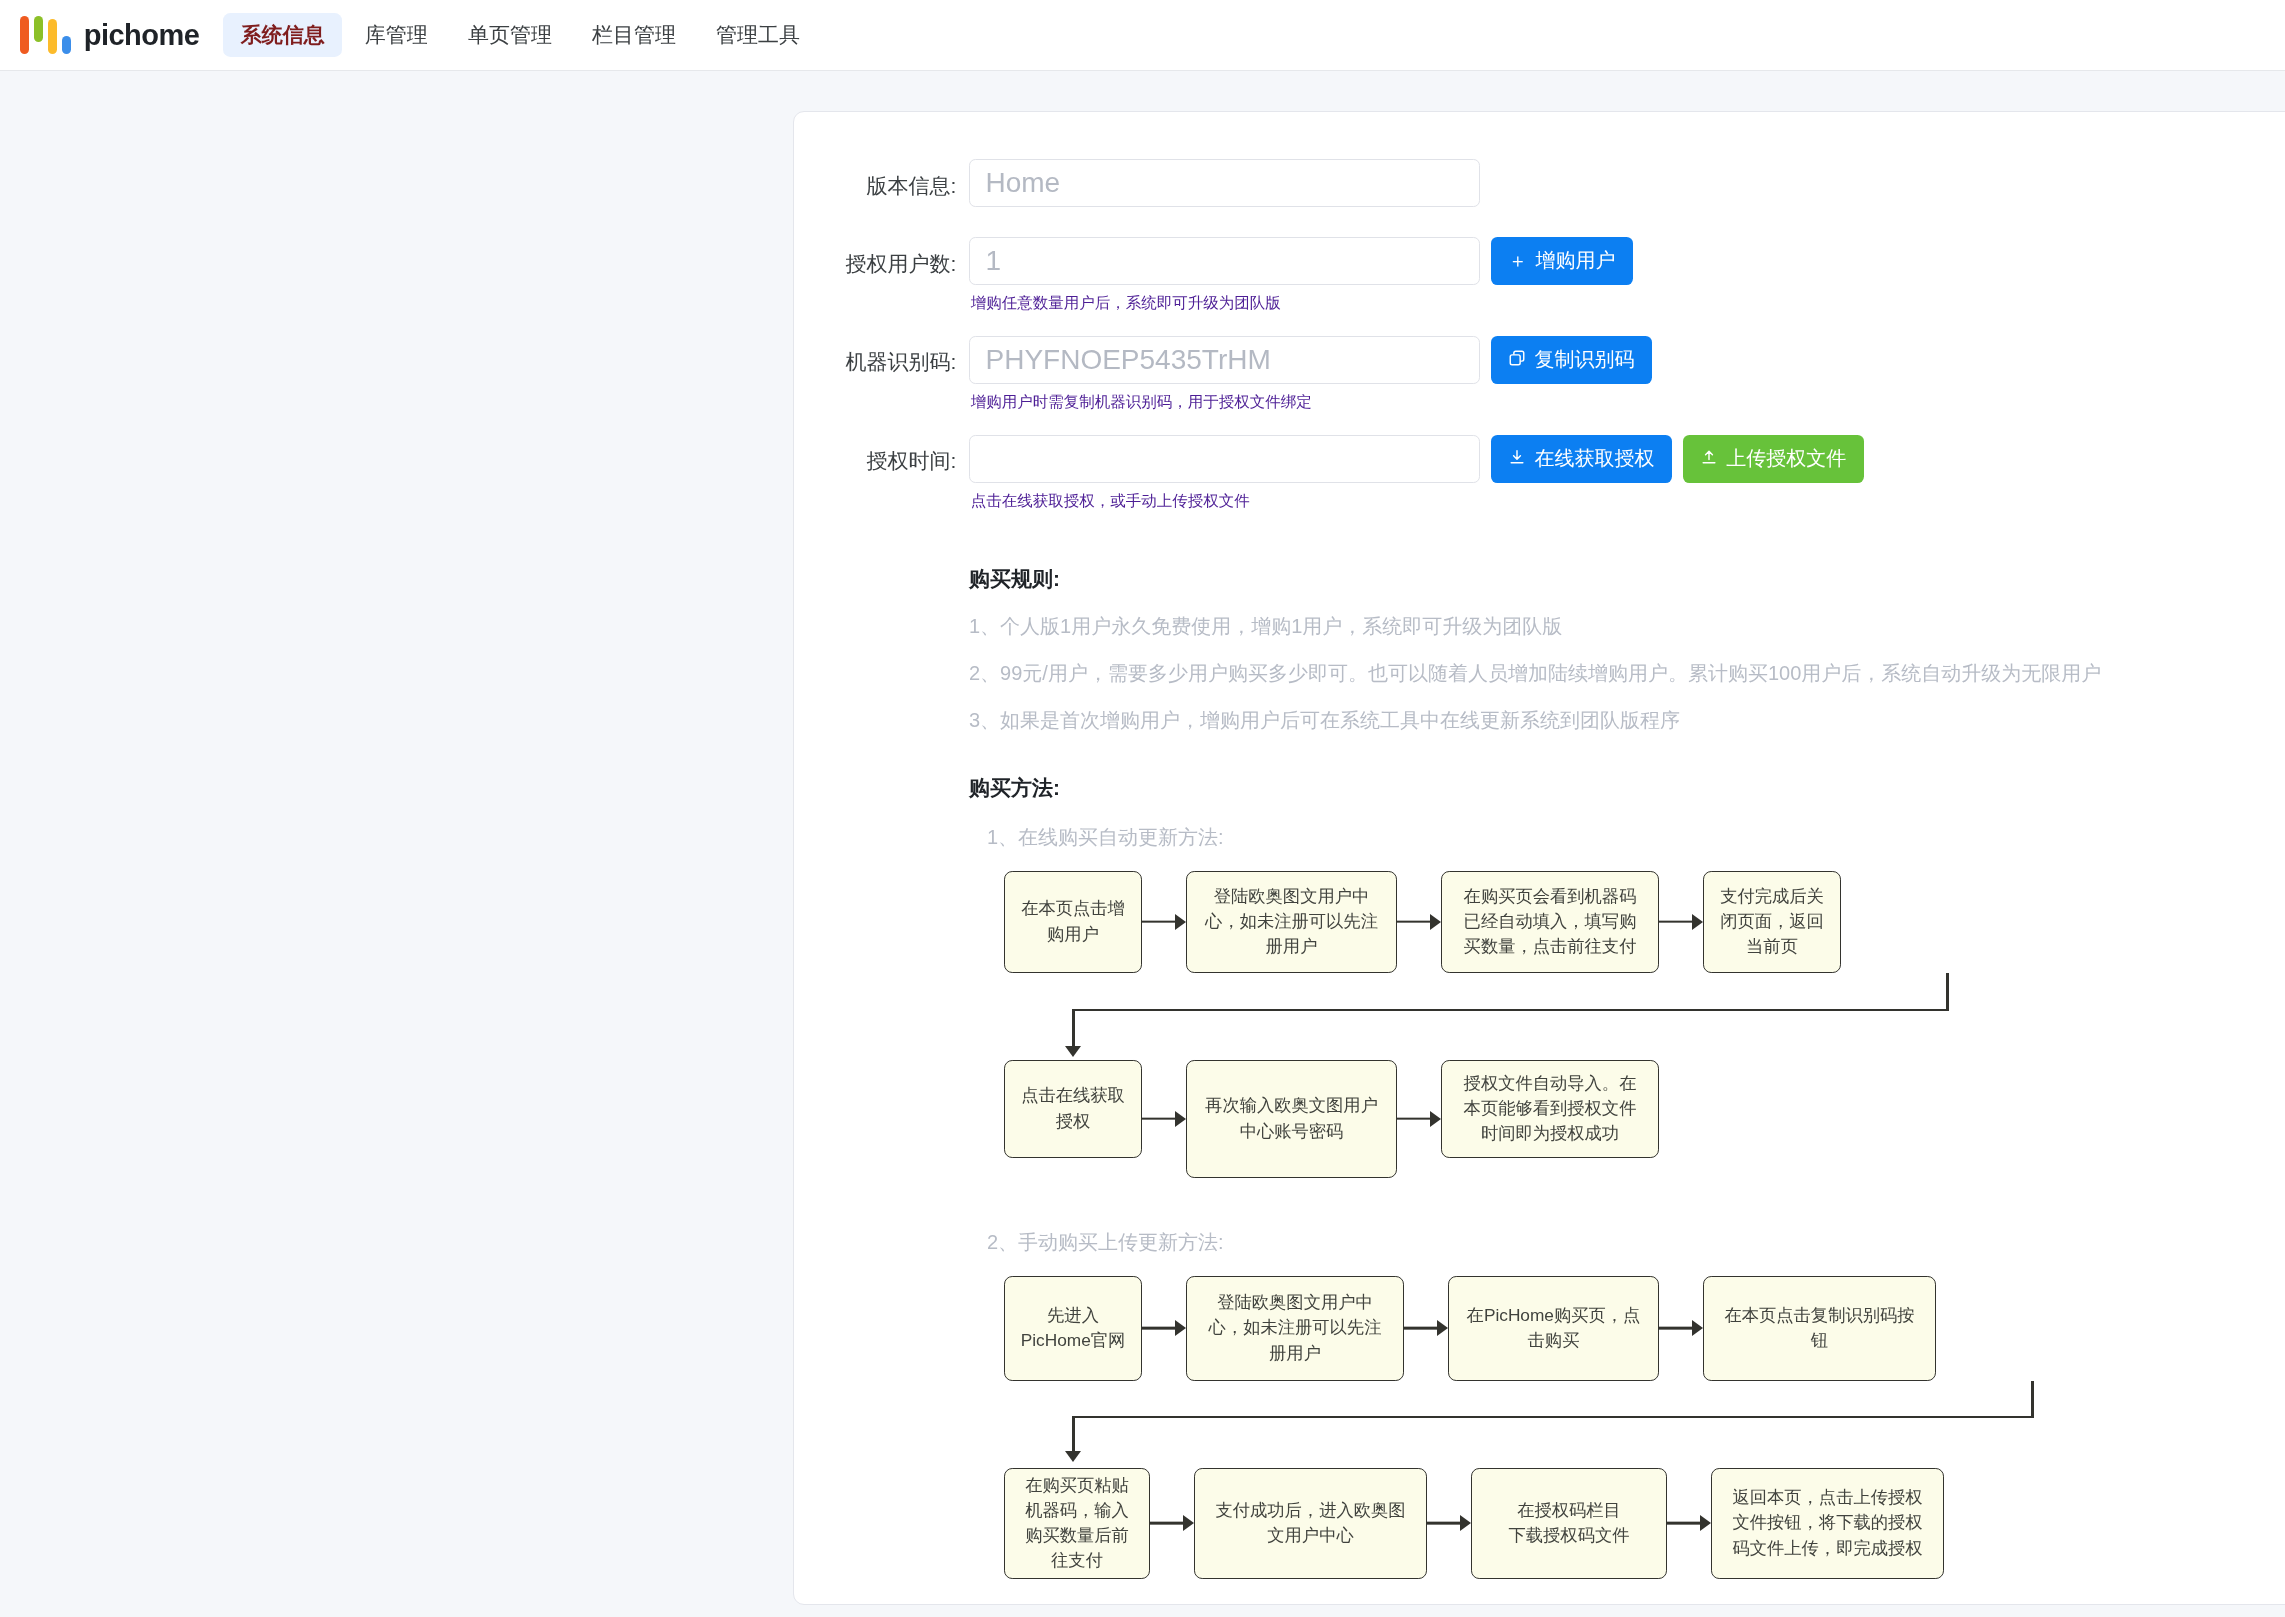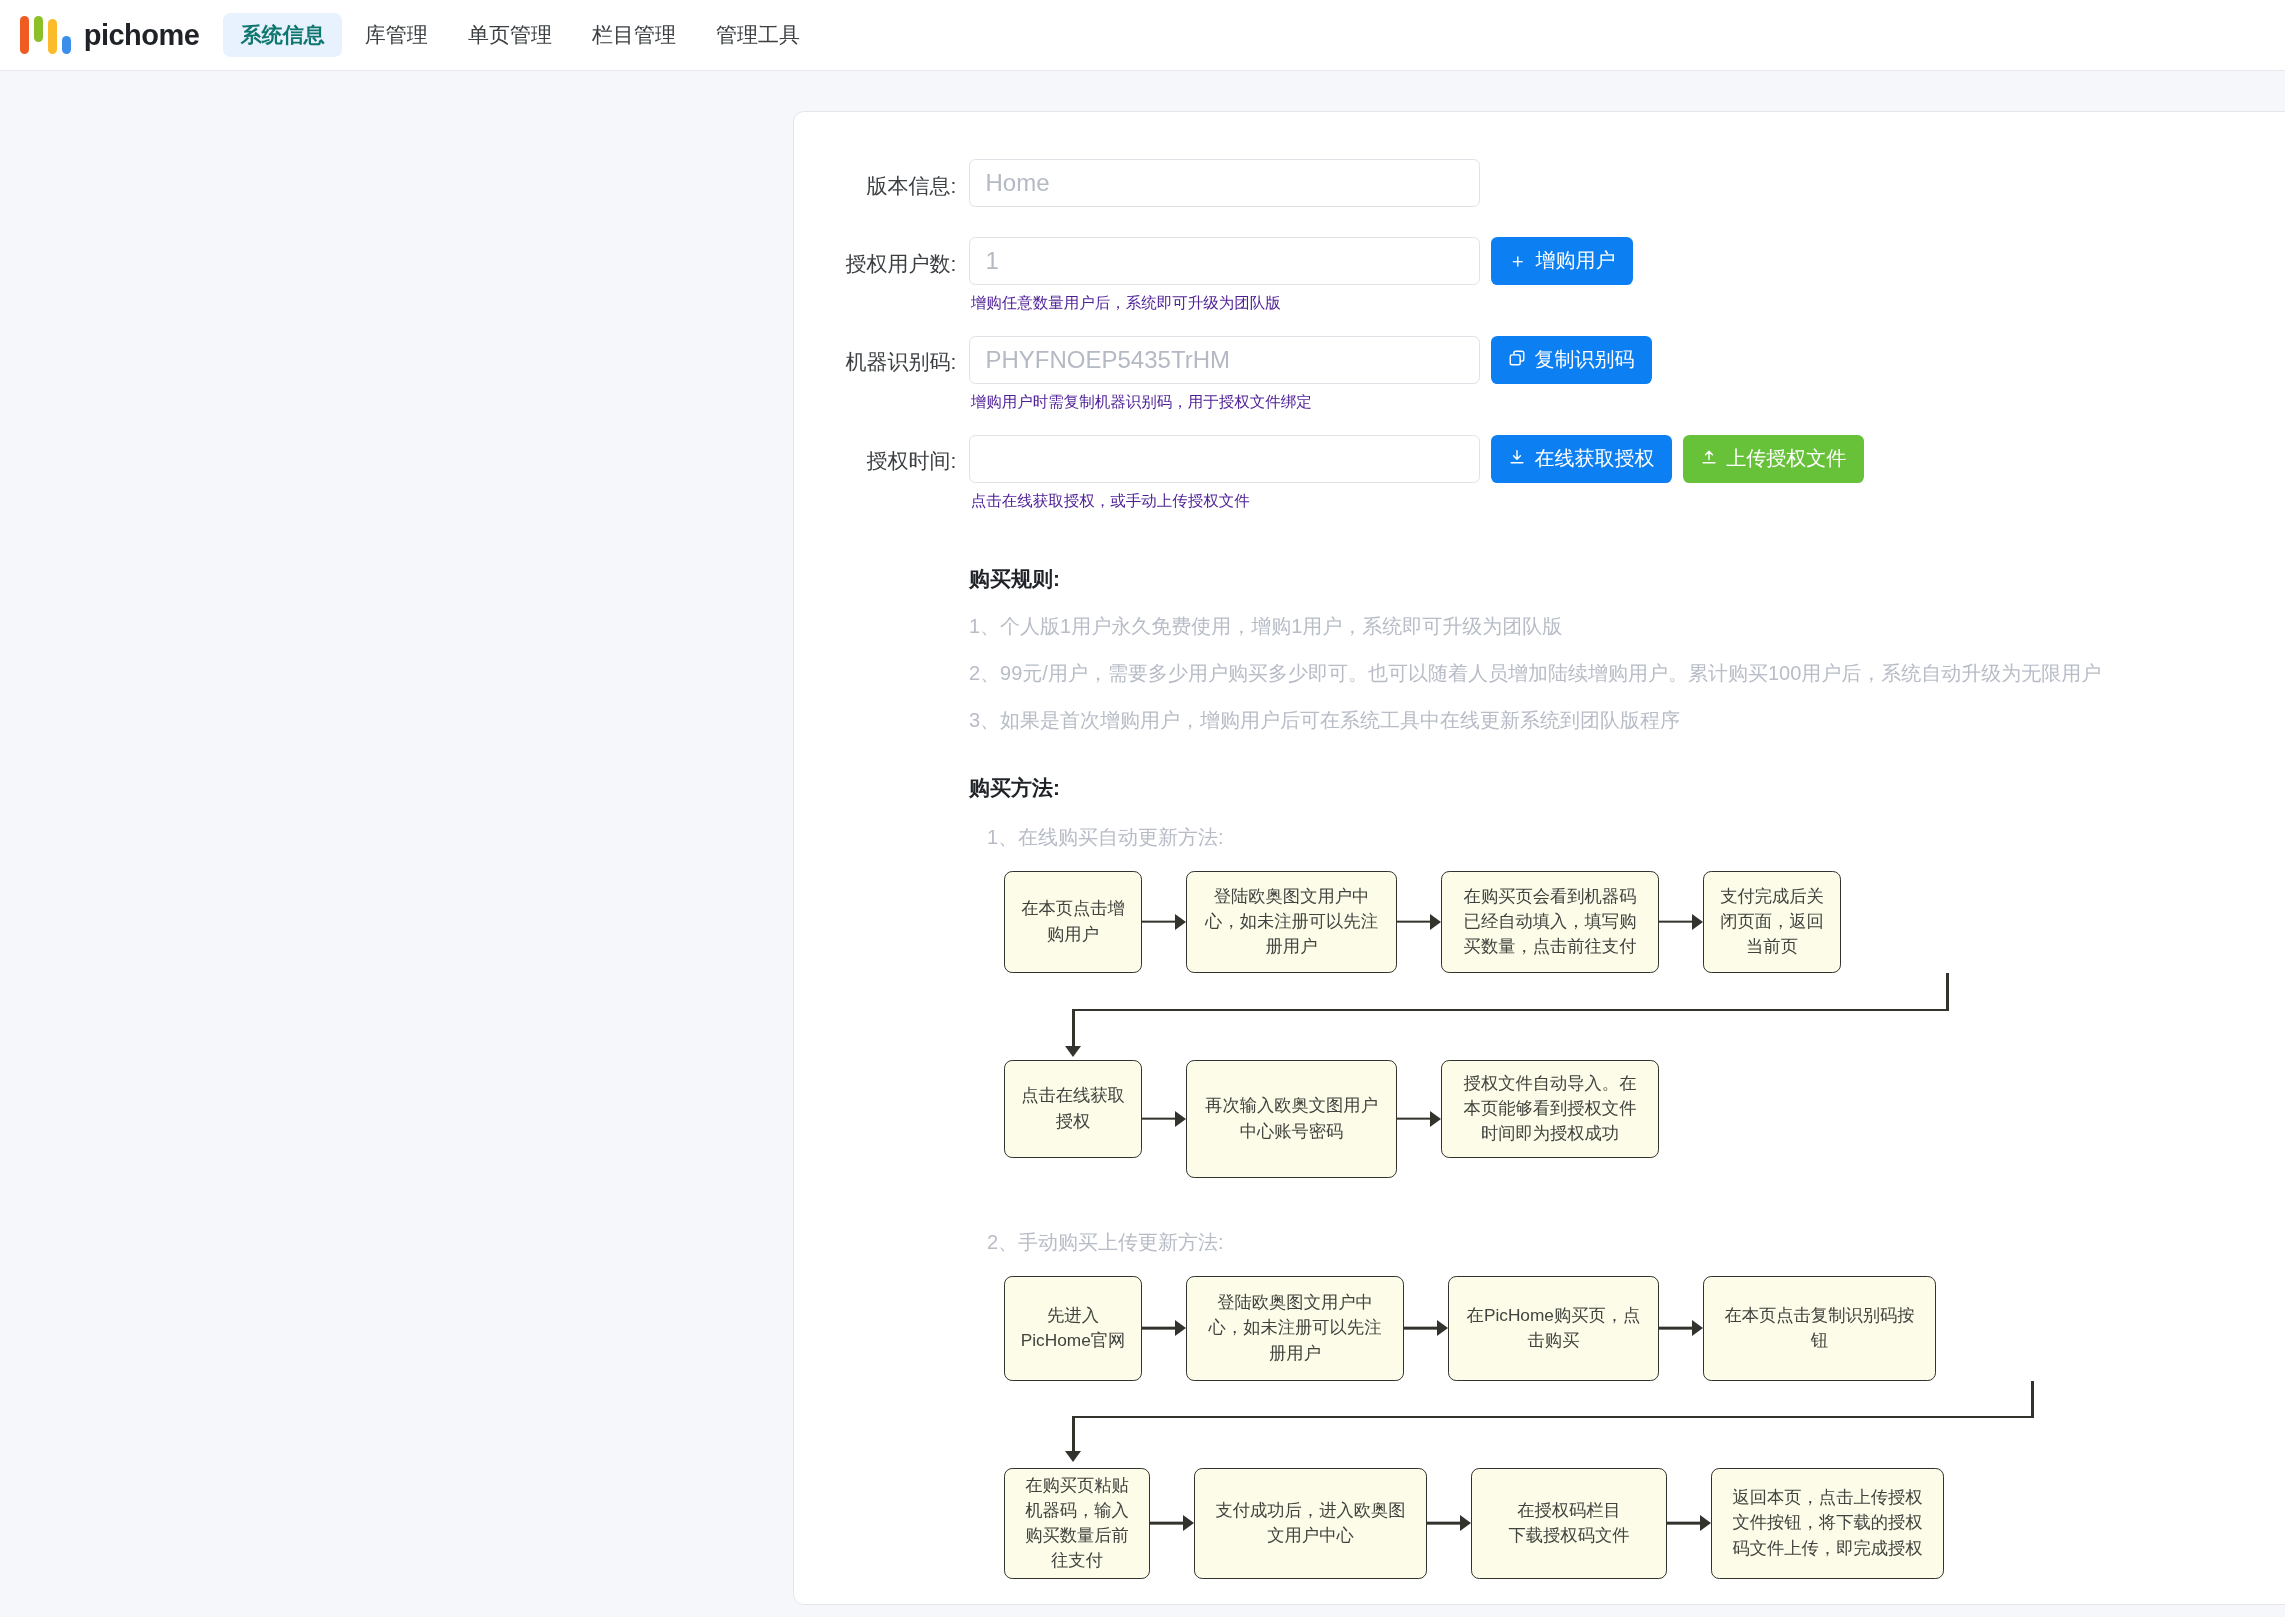--- a/index.html
+++ b/index.html
@@ -45,21 +45,21 @@
   .nav-item {
     font-size: 21px;
     color: #3c4043;
     padding: 8.2px 17.3px;
     border-radius: 7.3px;
     cursor: pointer;
     white-space: nowrap;
   }
   .nav-item.active {
     background: #e8f1fe;
-    color: #0f766e;
+    color: #7f1d1d;
     font-weight: bold;
   }
 
   
   .page-wrap { padding: 40px 0 0 793px; }
   .card {
     background: #ffffff;
     border: 0.9px solid #e4e6ec;
     border-radius: 11px;
     min-height: 1494px;
@@ -84,21 +84,21 @@
     white-space: nowrap;
   }
   .field-col { display: flex; flex-direction: column; }
   .field-line { display: flex; align-items: center; gap: 11px; }
   .input {
     width: 511px;
     height: 48px;
     border: 0.9px solid #e0e2e8;
     border-radius: 6.4px;
     background: #fff;
-    font-size: 24px;
+    font-size: 28px;
     color: #a9aeb8;
     padding: 0 15.5px;
     line-height: 46px;
     font-family: inherit;
     outline: none;
   }
   .input::placeholder { color: #b4b9c3; }
   .hint {
     font-size: 15.5px;
     color: #4c1d95;

